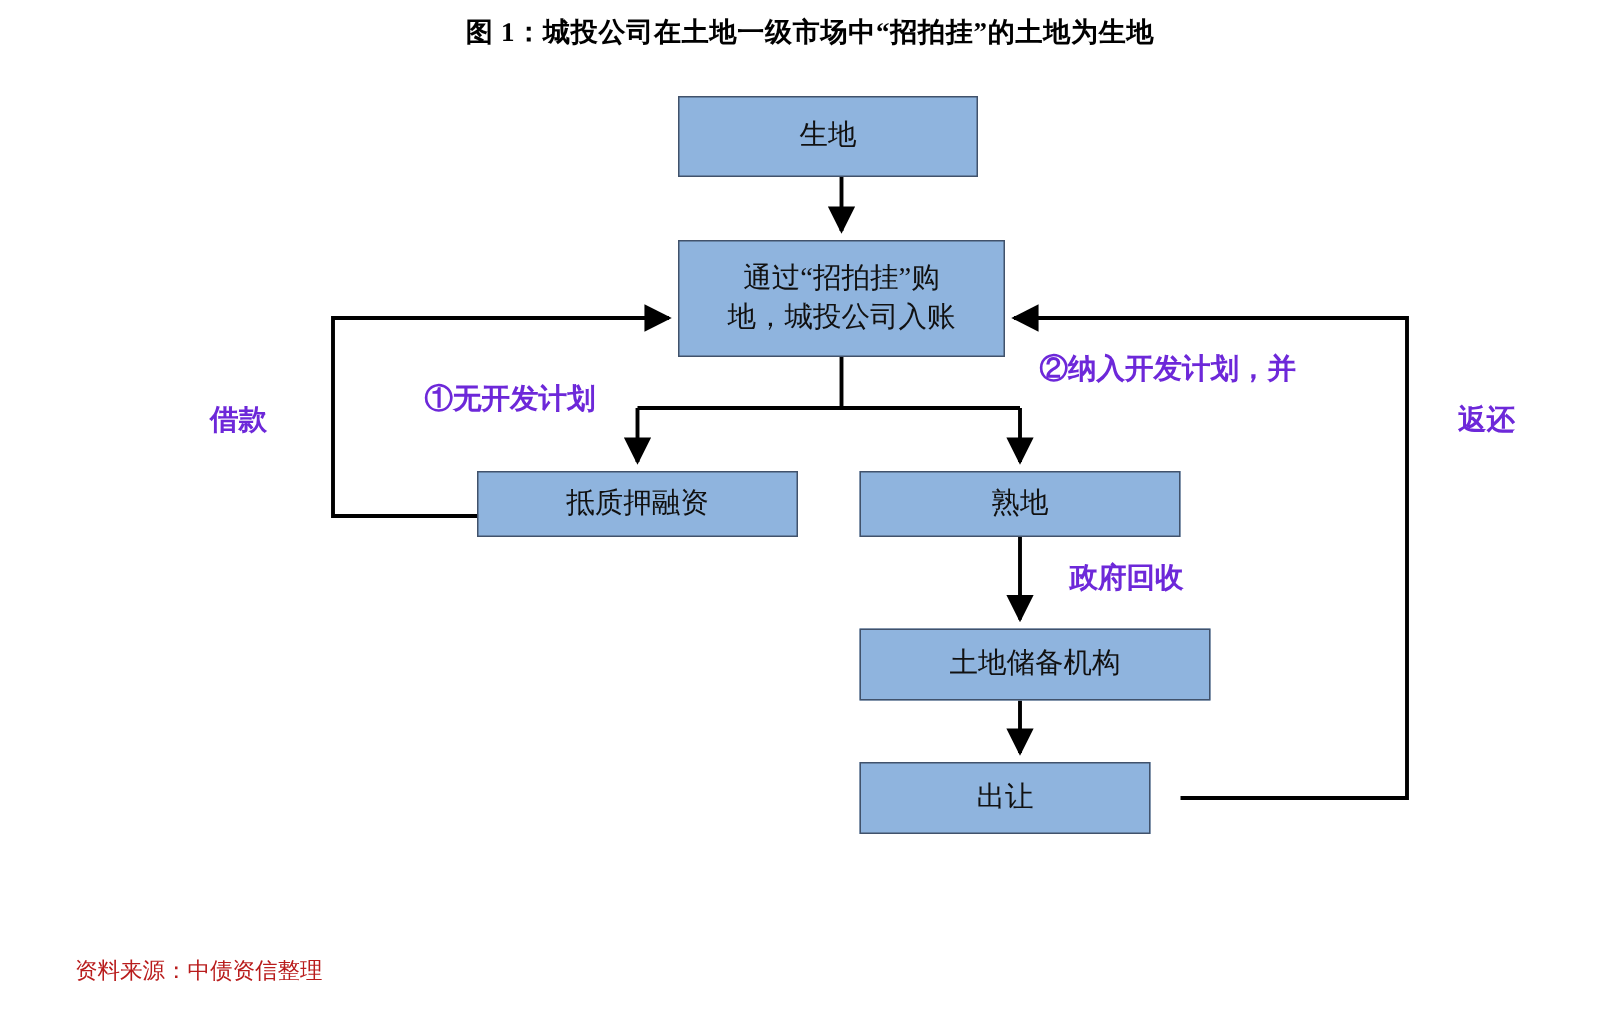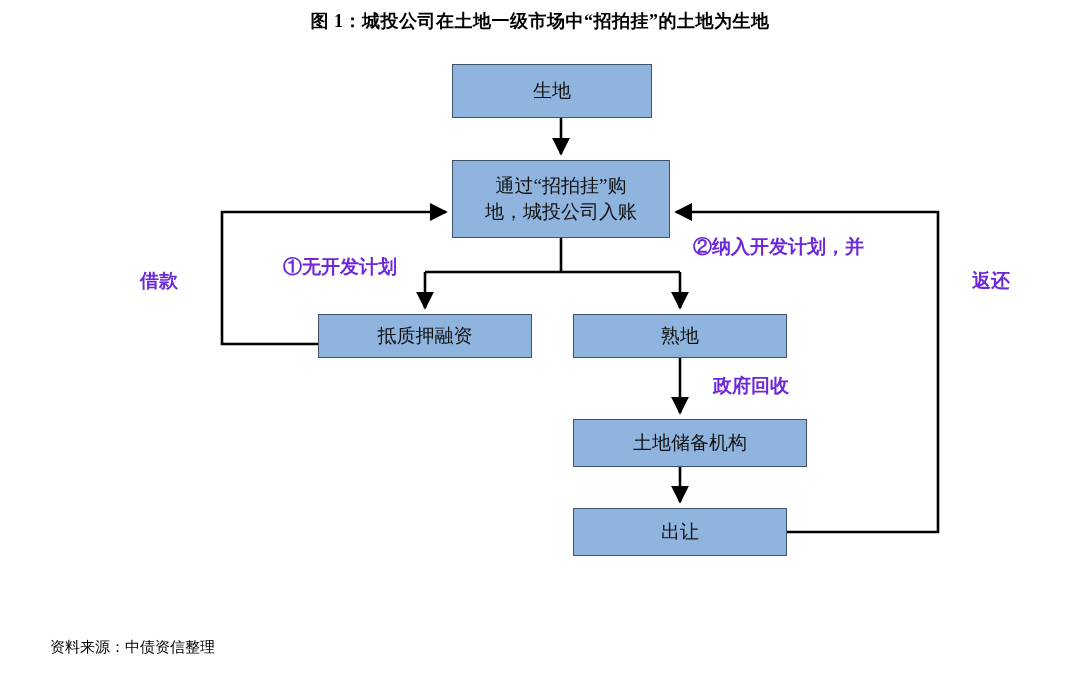--- a/index.html
+++ b/index.html
@@ -42,21 +42,21 @@
     color: #111111;
   }
   .node .node-label { display: block; padding: 0 6px; }
 
   
   #node-shengdi      { left: 452px; top: 64px;  width: 200px; height: 54px; }
   #node-purchase     { left: 452px; top: 160px; width: 218px; height: 78px; }
   #node-mortgage     { left: 318px; top: 314px; width: 214px; height: 44px; }
   #node-shoudi       { left: 573px; top: 314px; width: 214px; height: 44px; }
   #node-reserve      { left: 573px; top: 419px; width: 234px; height: 48px; }
-  #node-transfer     { left: 573px; top: 508px; width: 214px; height: 48px; }
+  #node-transfer     { left: 573px; top: 508px; width: 194px; height: 48px; }
 
   
   .edge-label {
     position: absolute;
     font-family: "Liberation Serif", "DejaVu Serif", serif;
     font-weight: bold;
     font-size: 19px;
     line-height: 1.5;
     white-space: nowrap;
     color: #6d28d9;
@@ -66,21 +66,21 @@
   #label-borrow       { left: 140px; top: 267px; }
   #label-return       { left: 972px; top: 267px; }
   #label-gov-recover  { left: 713px; top: 372px; }
 
   #source-note {
     position: absolute;
     left: 50px;
     top: 638px;
     font-family: "Liberation Serif", "DejaVu Serif", serif;
     font-size: 15px;
-    color: #000000;
+    color: #b91c1c;
     white-space: nowrap;
   }
 
   #edges {
     position: absolute;
     left: 0; top: 0;
     width: 1080px; height: 679px;
     pointer-events: none;
   }
 </style>

